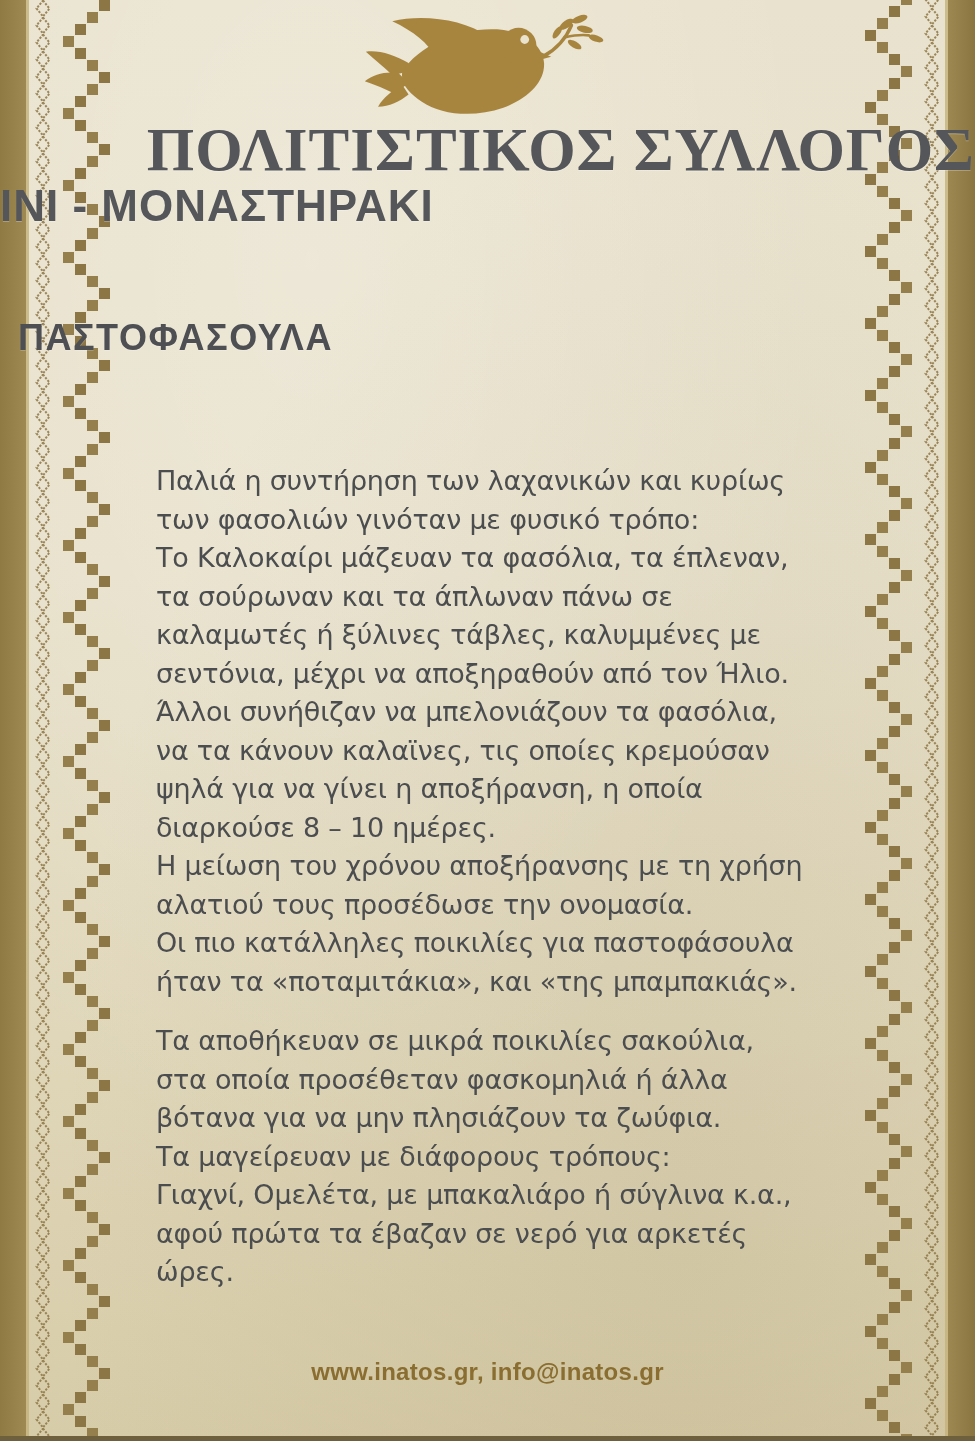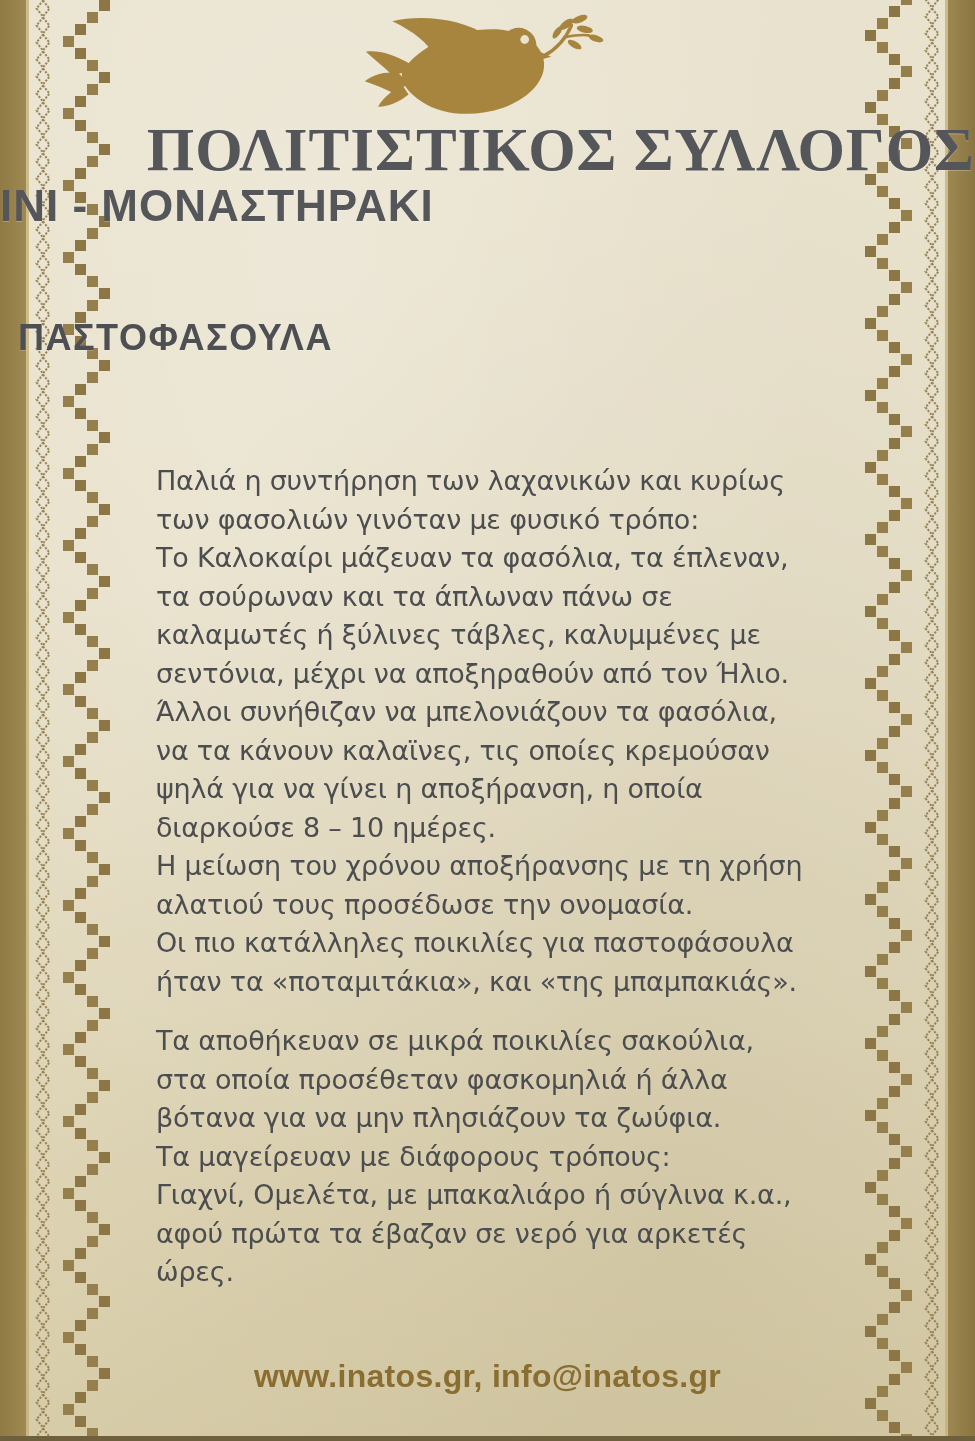--- a/index.html
+++ b/index.html
@@ -63,21 +63,21 @@
     margin:0;
     font-size:27px;line-height:38.5px;letter-spacing:-0.2px;
     white-space:pre;
   }
   .body-text p + p{margin-top:21px;}
   
   .footer{
     position:absolute;left:0;top:1358px;width:975px;
     text-align:center;
     font-family:"Liberation Sans", sans-serif;
-    font-weight:700;font-size:32px;
+    font-weight:700;font-size:24px;
     color:#8a6d30;letter-spacing:.3px;
   }
 </style>
 </head>
 <body>
 
 <div class="poster">
 
   <div class="band band-left"></div>
   <div class="band band-right"></div>

